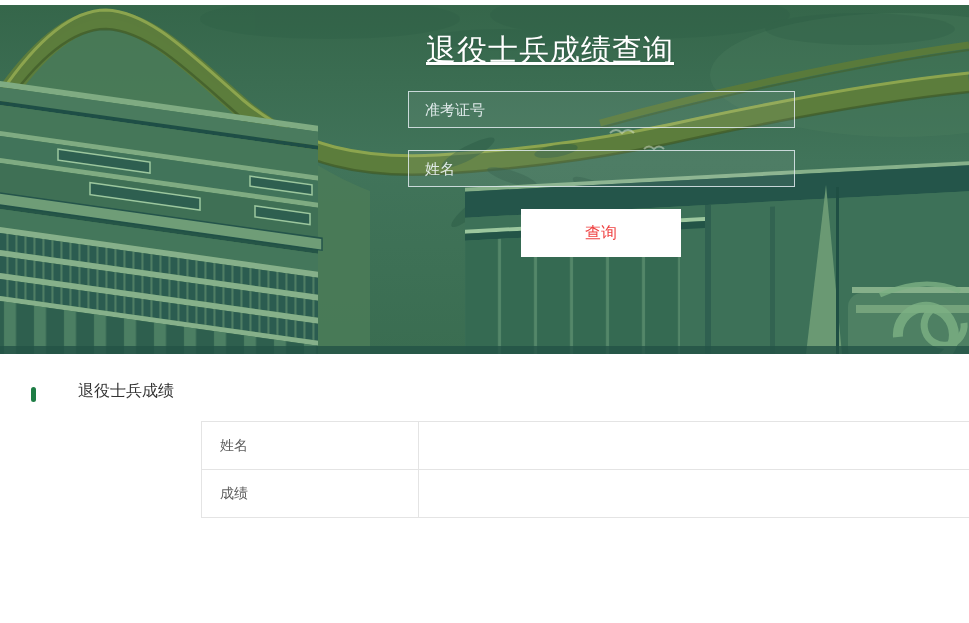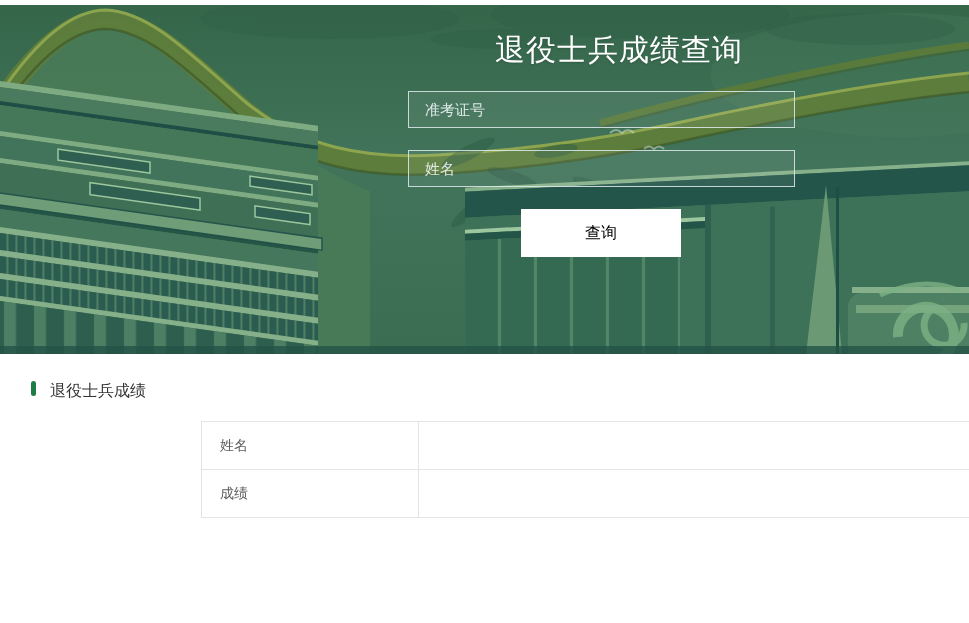--- a/index.html
+++ b/index.html
@@ -8,42 +8,42 @@
   .page { position:relative; width:969px; height:623px; background:#fff; }
 
   
   .banner { position:absolute; top:5px; left:0; width:969px; height:349px;
             background:#3d7052; overflow:hidden; }
   .banner svg { position:absolute; top:0; left:0; display:block; }
 
   .banner-form { position:absolute; top:0; left:408px; width:387px; height:349px; }
 
   .banner-title { position:absolute; top:25px; left:18px; width:386px;
-                  text-align:center; color:#ffffff; font-size:30px;
+                  text-align:left; color:#ffffff; font-size:30px;
                   font-weight:400; letter-spacing:1px; white-space:nowrap;
-                  text-shadow:0 1px 2px rgba(0,0,0,0.18); }
+                  text-shadow:0 1px 2px rgba(0,0,0,0.18);text-decoration:underline; }
 
   .q-input { position:absolute; left:0; width:387px; height:37px; display:block;
              background:rgba(255,255,255,0.07);
              border:1px solid rgba(224,234,238,0.85);
              color:#ffffff; font-size:15px; padding:0 16px; outline:none;
              font-family:"Liberation Sans","DejaVu Sans",sans-serif; }
   .q-input::placeholder { color:rgba(236,243,245,0.92); opacity:1; }
   .q-input.first  { top:86px; }
   .q-input.second { top:145px; }
 
   .q-button { position:absolute; top:204px; left:113px; width:160px; height:48px;
-              background:#ffffff; border:none; color:#000000; font-size:16px;
+              background:#ffffff; border:none; color:#ef4444; font-size:16px;
               cursor:pointer; font-family:"Liberation Sans","DejaVu Sans",sans-serif; }
 
   
   .results { position:absolute; top:354px; left:0; width:969px; height:269px; background:#fff; }
 
   .section-head { position:absolute; top:27px; left:31px; display:flex;
-                  align-items:flex-start; }
+                  align-items:flex-end;gap:28px; }
   .bullet { width:5px; height:15px; border-radius:3px; background:#1e7d45;
             margin-right:14px; flex:0 0 auto; }
   .section-title { font-size:16px; color:#333333; }
 
   table.info { position:absolute; top:67px; left:201px; width:768px;
                border-collapse:collapse; table-layout:fixed;
                border-top:1px solid #e4e4e4; border-left:1px solid #e4e4e4;
                border-bottom:1px solid #e4e4e4; }
   table.info tr { height:48px; }
   table.info tr.stripe td { background:#f7f7f7; }

